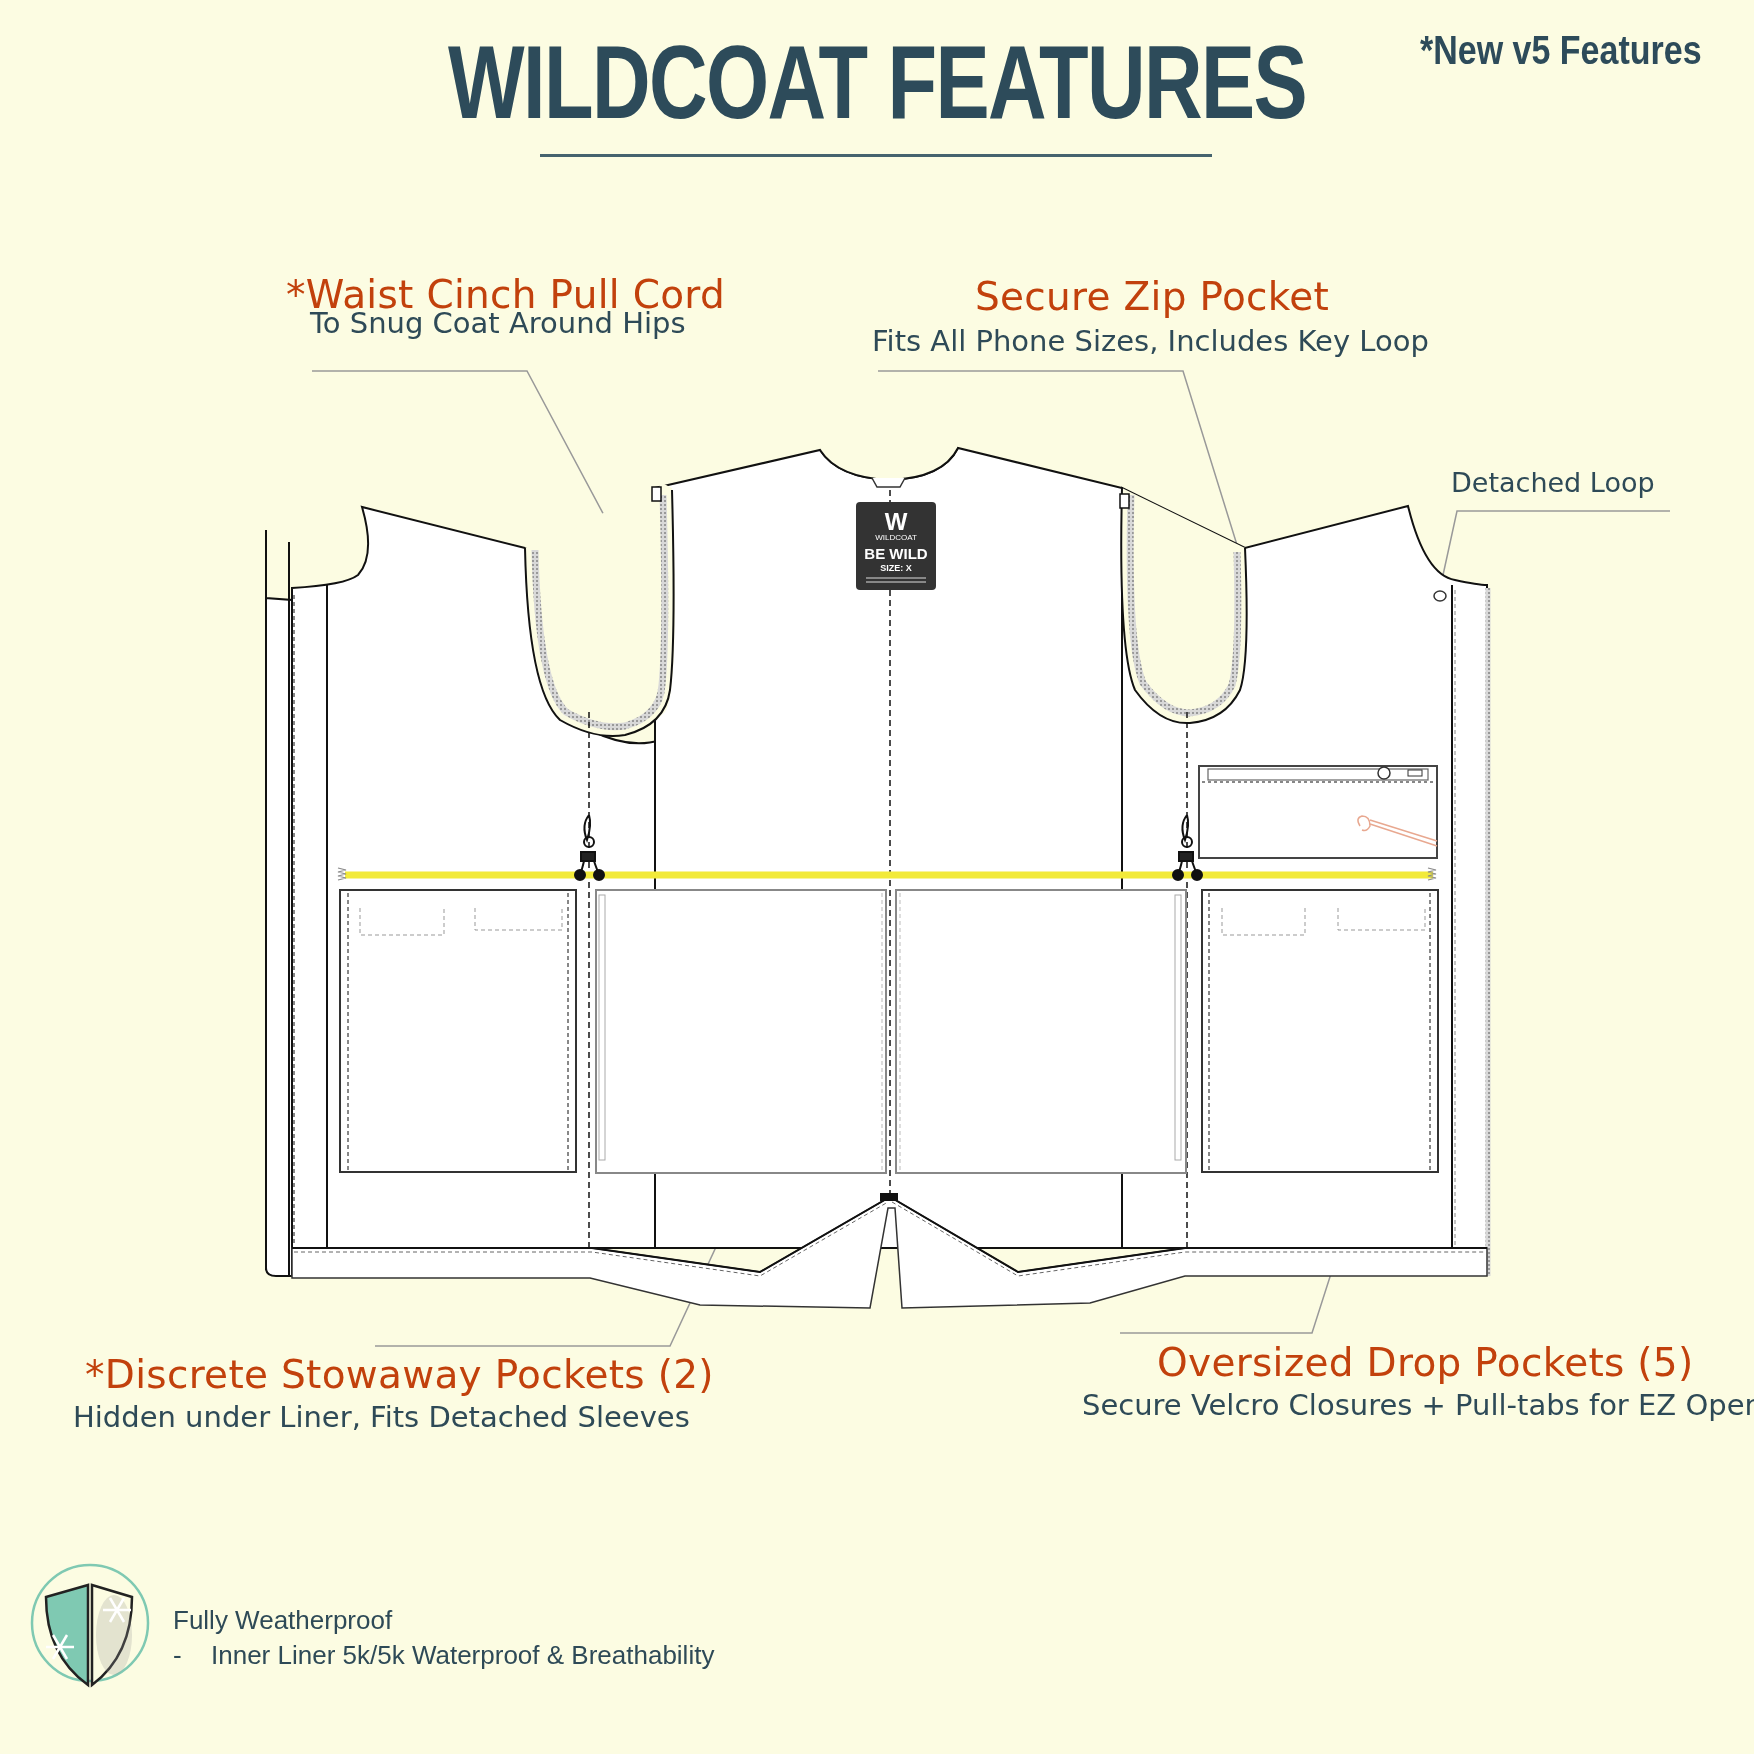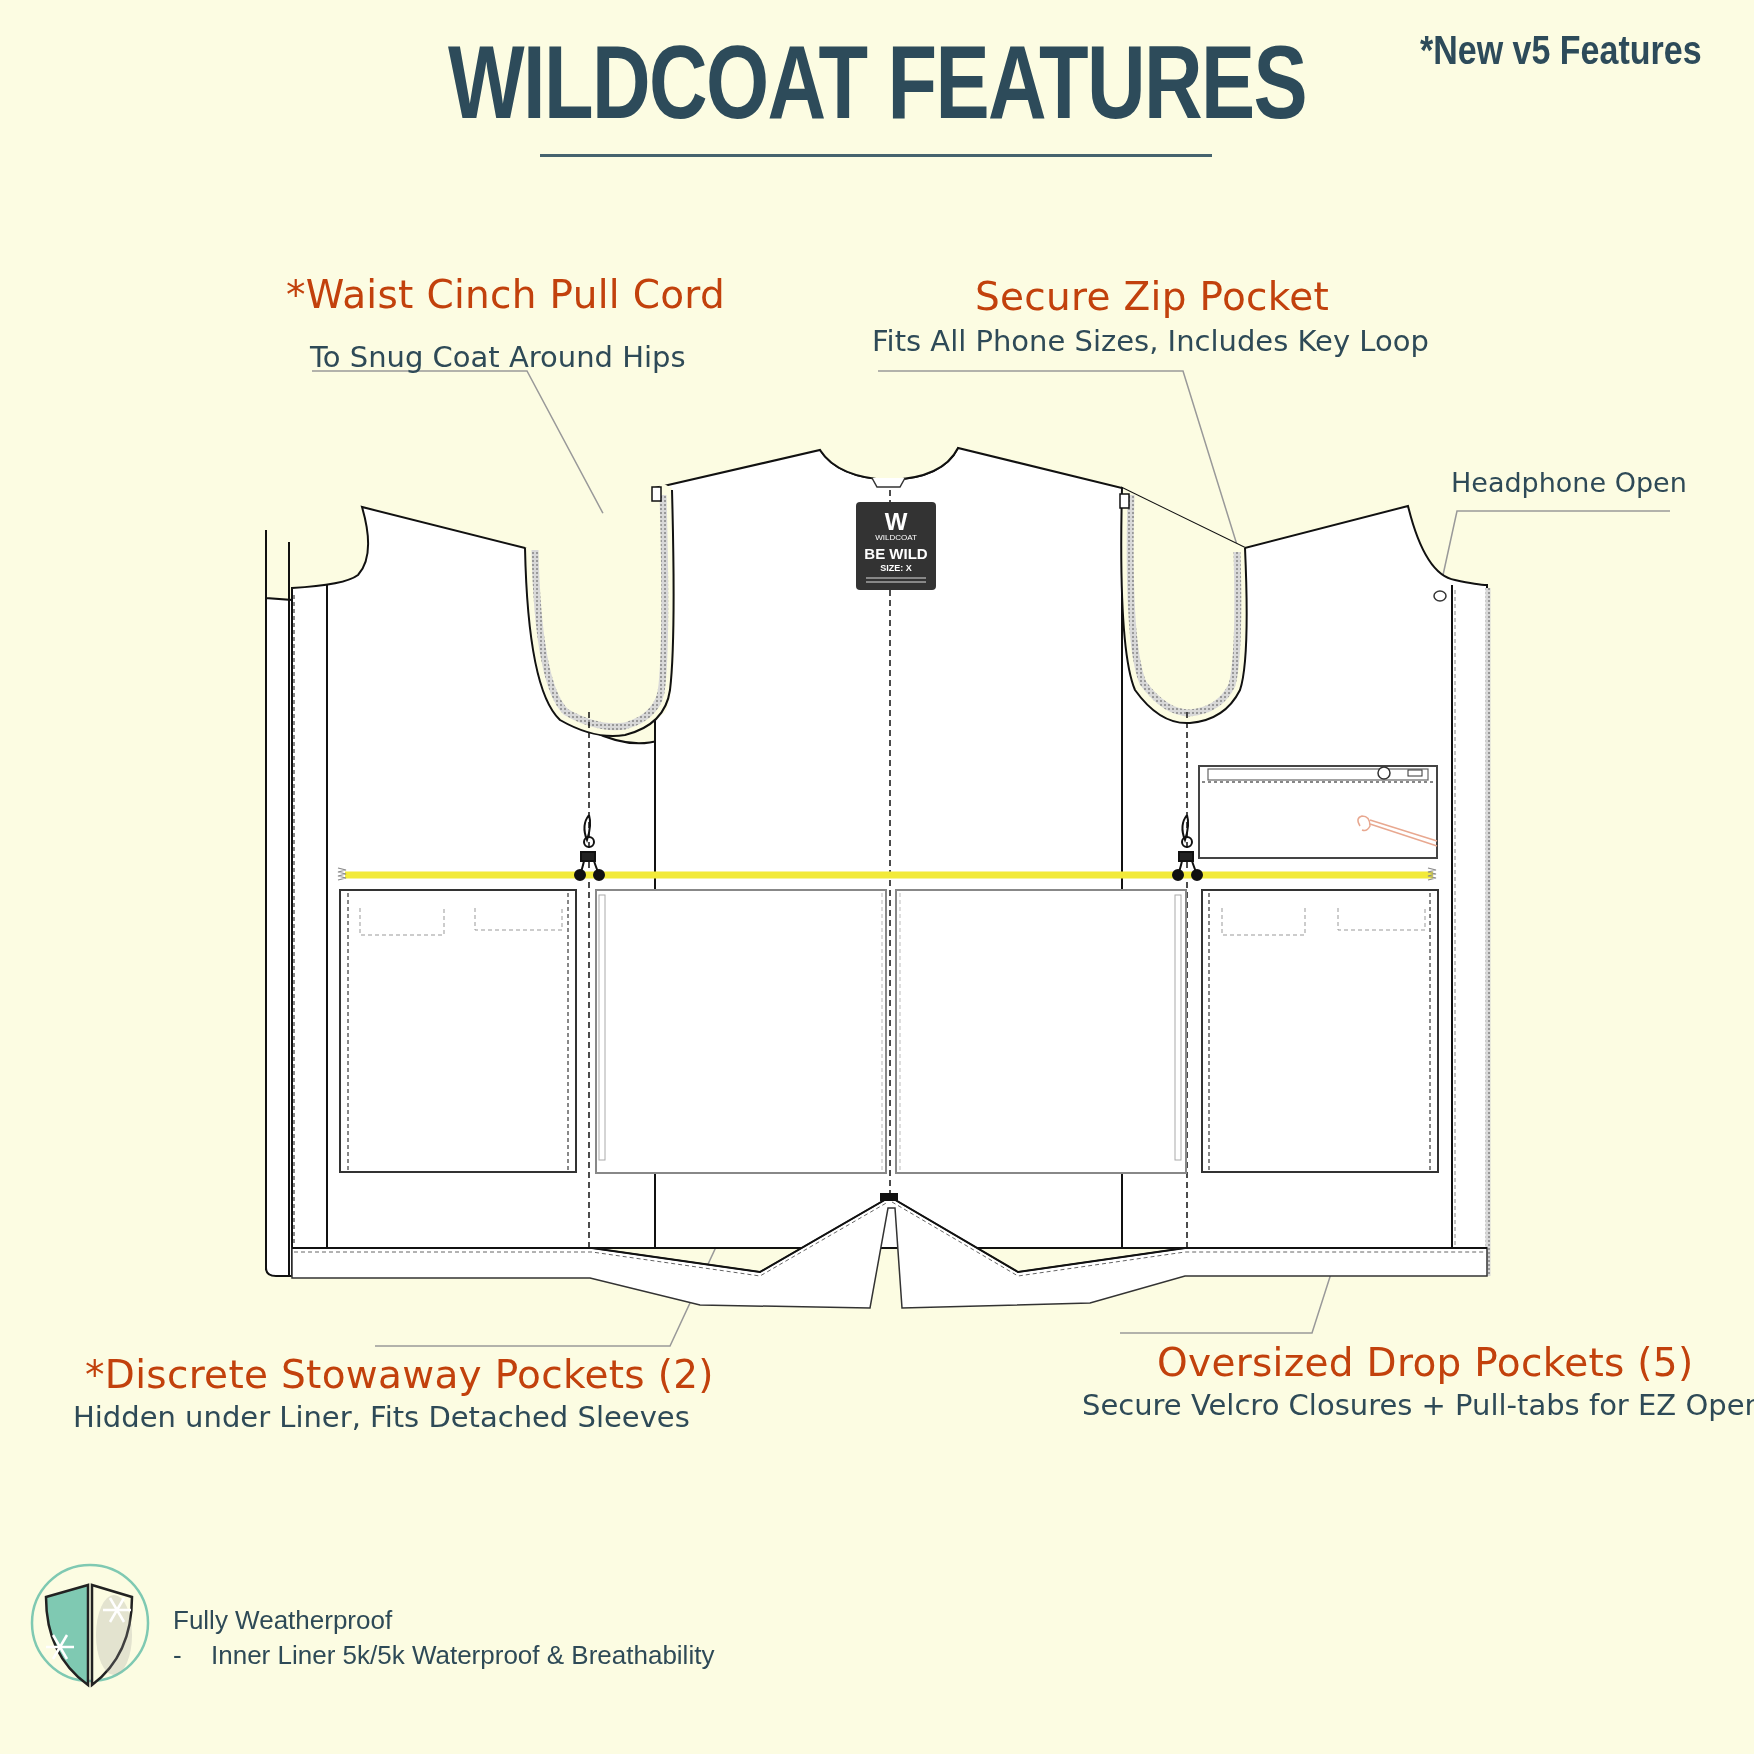--- a/index.html
+++ b/index.html
@@ -188,26 +188,26 @@
     <text x="896" y="530" text-anchor="middle" fill="#fff" font-family="Liberation Sans, sans-serif" font-weight="700" font-size="24">W</text>
     <text x="896" y="540" text-anchor="middle" fill="#fff" font-family="Liberation Sans, sans-serif" font-size="8">WILDCOAT</text>
     <text x="896" y="559" text-anchor="middle" fill="#fff" font-family="Liberation Sans, sans-serif" font-weight="700" font-size="15">BE WILD</text>
     <text x="896" y="571" text-anchor="middle" fill="#fff" font-family="Liberation Sans, sans-serif" font-weight="700" font-size="9">SIZE: X</text>
     <line x1="866" y1="578" x2="926" y2="578" stroke="#ddd" stroke-width="1"></line>
     <line x1="866" y1="582" x2="926" y2="582" stroke="#ddd" stroke-width="1"></line>
   </g>
 </svg>
 
 <div class="abs callout-title" style="left:286px; top:272px;">*Waist Cinch Pull Cord</div>
-<div class="abs callout-sub" style="left:310px; top:340px;">To Snug Coat Around Hips</div>
+<div class="abs callout-sub" style="left:310px; top:306px;">To Snug Coat Around Hips</div>
 
 <div class="abs callout-title" style="left:975px; top:274px;">Secure Zip Pocket</div>
 <div class="abs callout-sub" style="left:872px; top:324px;">Fits All Phone Sizes, Includes Key Loop</div>
 
-<div class="abs callout-small" style="left:1451px; top:467px;">Headphone Open</div>
+<div class="abs callout-small" style="left:1451px; top:467px;">Detached Loop</div>
 
 <div class="abs callout-title" style="left:73px; top:1352px;margin-left:12px;">*Discrete Stowaway Pockets (2)</div>
 <div class="abs callout-sub" style="left:73px; top:1400px;">Hidden under Liner, Fits Detached Sleeves</div>
 
 <div class="abs callout-title" style="left:1157px; top:1340px;">Oversized Drop Pockets (5)</div>
 <div class="abs callout-sub" style="left:1082px; top:1388px;">Secure Velcro Closures + Pull-tabs for EZ Open</div>
 
 <svg id="shield" class="abs" viewBox="0 0 140 150" xmlns="http://www.w3.org/2000/svg">
   <circle cx="68" cy="68" r="58" fill="#fcfce2" stroke="#7fc9b2" stroke-width="2.5"></circle>
   <path d="M66,30 L24,42 Q24,100 66,130 Z" fill="#7fc9b2" stroke="#222" stroke-width="2.5"></path>

